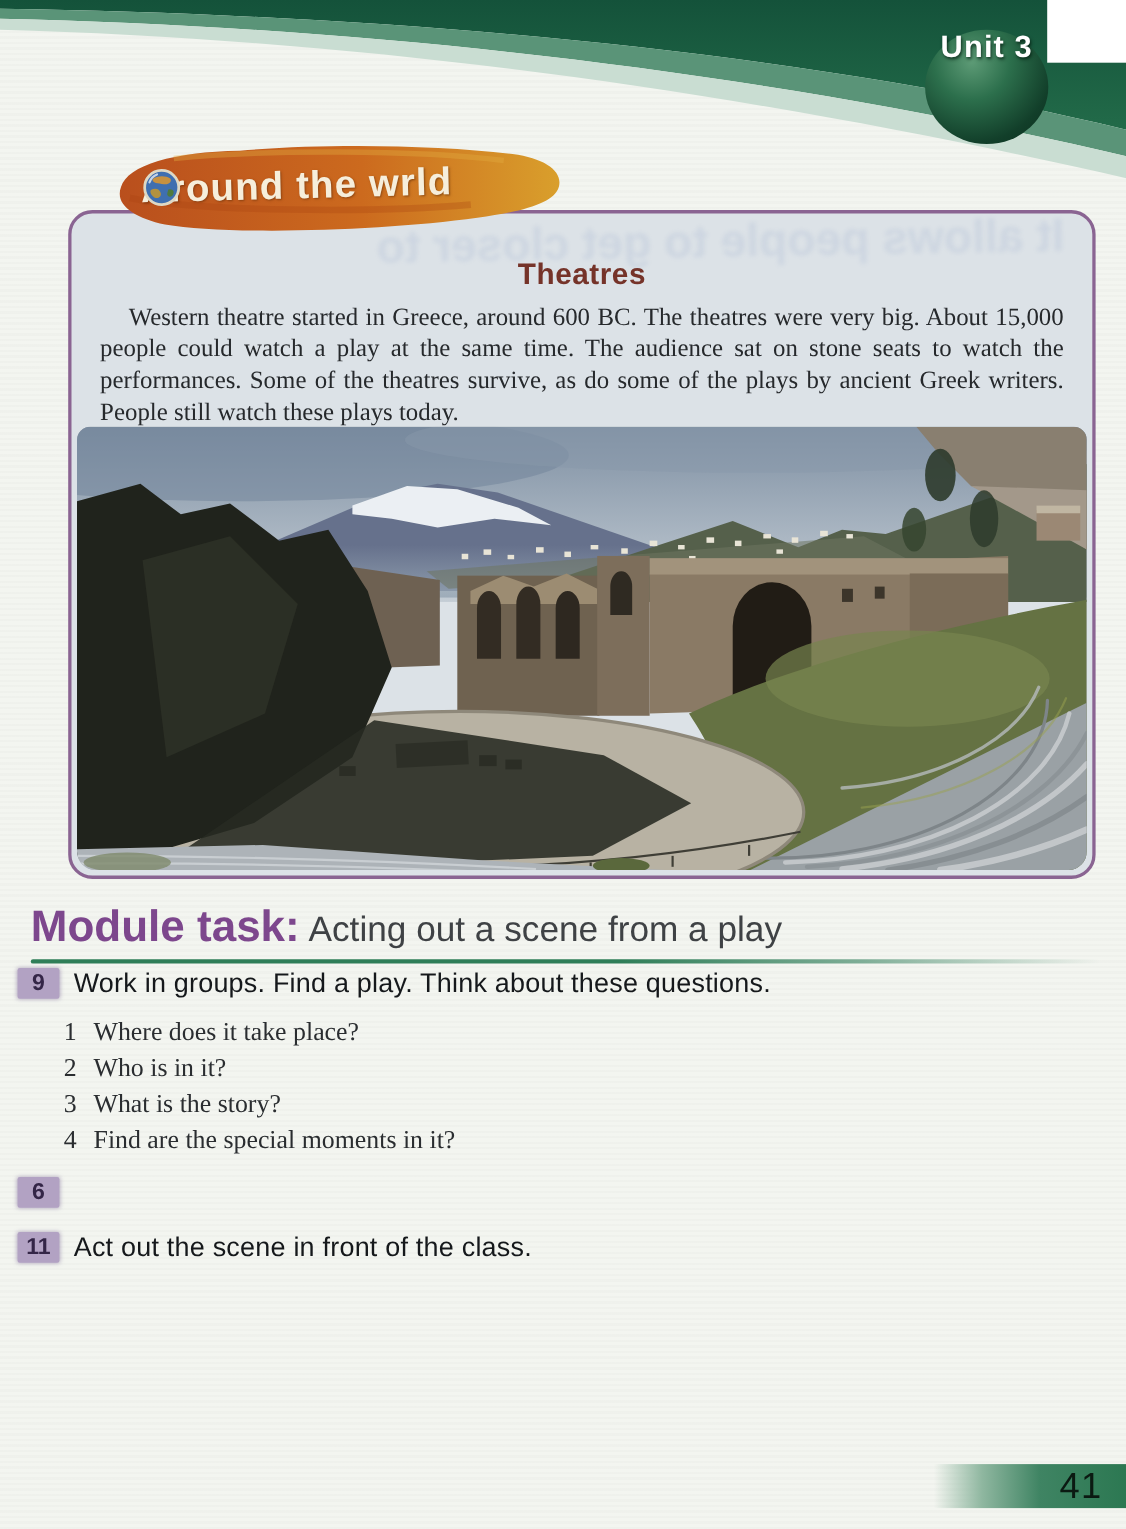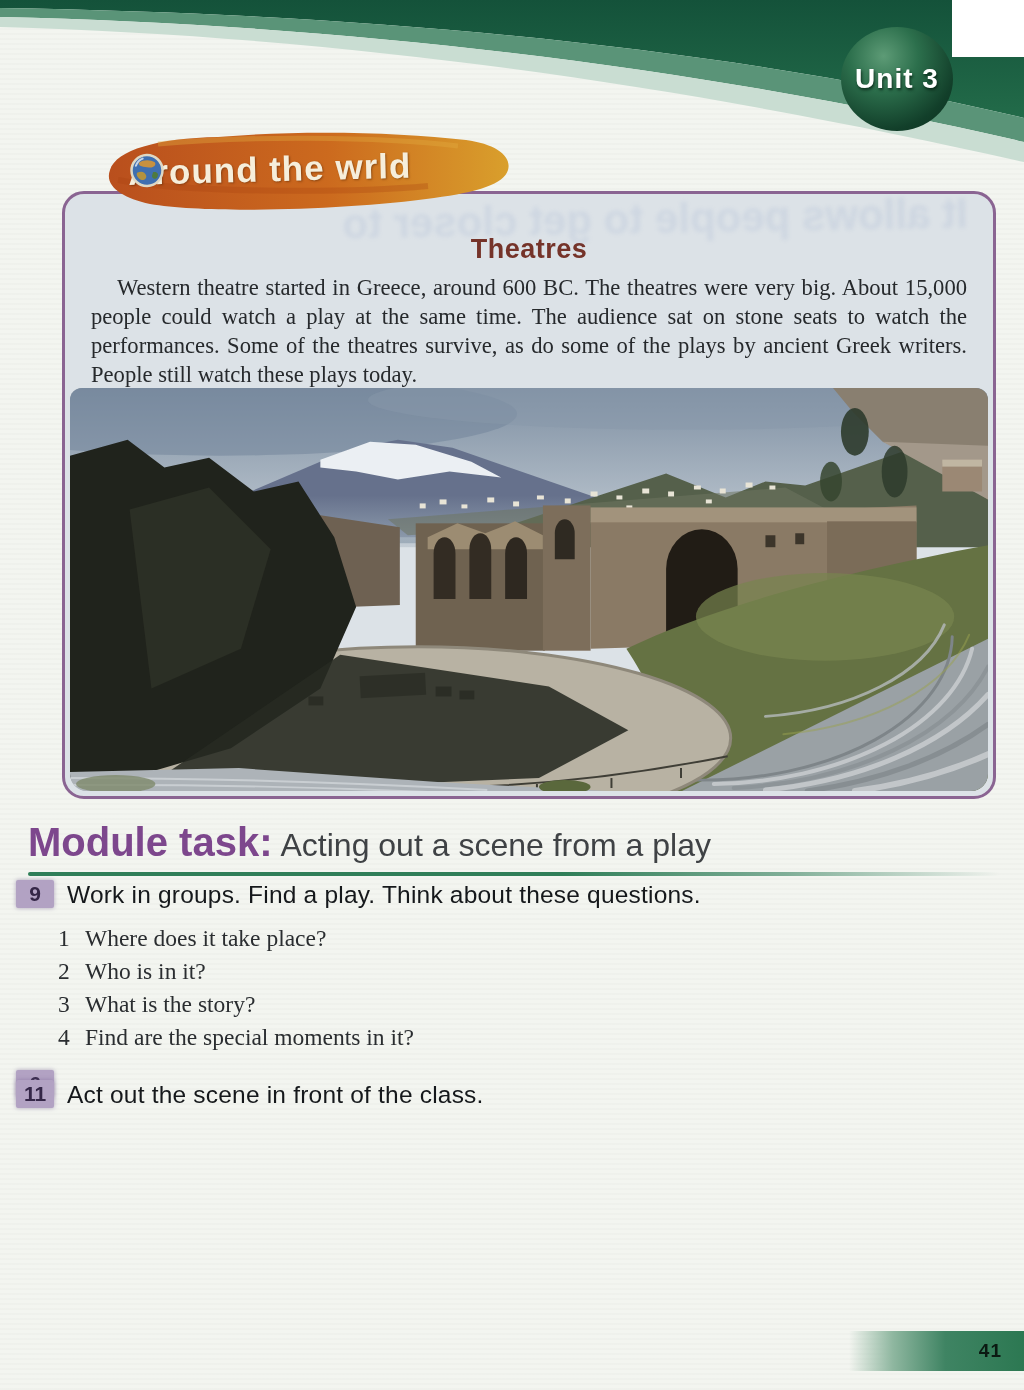--- a/index.html
+++ b/index.html
@@ -8,21 +8,21 @@
     background:#f3f5f0;
     background-image:repeating-linear-gradient(0deg, rgba(0,0,0,0.015) 0 2px, transparent 2px 5px);
     overflow:hidden;
     font-family:"Liberation Sans","DejaVu Sans",sans-serif;
   }
   
   .top-banner{position:absolute;top:0;left:0;width:1024px;height:170px;}
   .unit-sphere{
     position:absolute;left:841px;top:27px;width:112px;height:104px;border-radius:50%;
     background:radial-gradient(circle at 38% 28%, #5d9b76 0%, #2c6f4c 34%, #123f2a 72%, #0a2d1c 100%);
-    display:flex;align-items:center;justify-content:center;z-index:4;
+    display:flex;align-items:flex-start;justify-content:center;z-index:4;
   }
   .unit-sphere span{
     color:#ffffff;font-weight:bold;font-size:28px;letter-spacing:1px;
     text-shadow:1px 2px 3px rgba(5,30,18,.8);
   }
   
   .atw-banner{position:absolute;left:98px;top:128px;width:420px;height:86px;z-index:6;}
   .atw-banner svg{position:absolute;left:0;top:0;}
   .atw-text{
     position:absolute;left:30px;top:20px;width:380px;
@@ -61,21 +61,21 @@
   
   .module-task{position:absolute;left:28px;top:820px;width:972px;z-index:2;}
   .mt-label{color:#7d478d;font-weight:bold;font-size:40px;}
   .mt-title{color:#3f4245;font-weight:500;font-size:32px;margin-left:8px;}
   .mt-rule{
     margin-top:7px;height:4px;border-radius:2px;
     background:linear-gradient(to right,#2f7e58 0%,#2f7e58 55%,#7fae97 78%,rgba(127,174,151,0) 100%);
   }
   
   .exercise{position:absolute;left:16px;width:990px;}
-  .ex9{top:880px;} .ex10{top:1070px;} .ex11{top:1080px;}
+  .ex9{top:880px;} .ex10{top:1070px;} .ex11{top:1120px;}
   .ex-head{display:flex;align-items:flex-start;}
   .badge{
     display:inline-block;min-width:34px;text-align:center;
     background:#b2a2c3;color:#342647;font-weight:bold;font-size:21px;
     padding:2px 2px;margin-right:13px;border-radius:2px;
     box-shadow:0 0 4px rgba(120,100,150,.55);
   }
   .ex-instr{font-weight:normal;font-size:24.5px;color:#15181b;padding-top:1px;letter-spacing:.2px;}
   .questions{
     list-style:none;margin:16px 0 0 0;padding:0 0 0 42px;
@@ -83,21 +83,21 @@
   }
   .questions li{display:flex;height:33px;align-items:baseline;}
   .qnum{width:27px;flex:0 0 27px;}
   
   .page-bar{
     position:absolute;right:0;top:1331px;width:175px;height:40px;
     background:linear-gradient(to right, rgba(116,169,140,0) 0%, #8fb7a0 25%, #3f8463 55%, #2c7852 100%);
     display:flex;align-items:center;justify-content:flex-end;
   }
   .page-bar span{
-    color:#0b1a12;font-weight:bold;font-size:19px;margin-right:22px;letter-spacing:1px;
+    color:#0b1a12;font-weight:normal;font-size:33px;margin-right:22px;letter-spacing:1px;
   }
 </style>
 </head>
 <body>
 
 <div class="page">
 
   <svg class="top-banner" viewBox="0 0 1024 170" preserveAspectRatio="none" aria-hidden="true">
     <defs>
       <linearGradient id="gDark" x1="0" y1="0" x2="0" y2="1">

